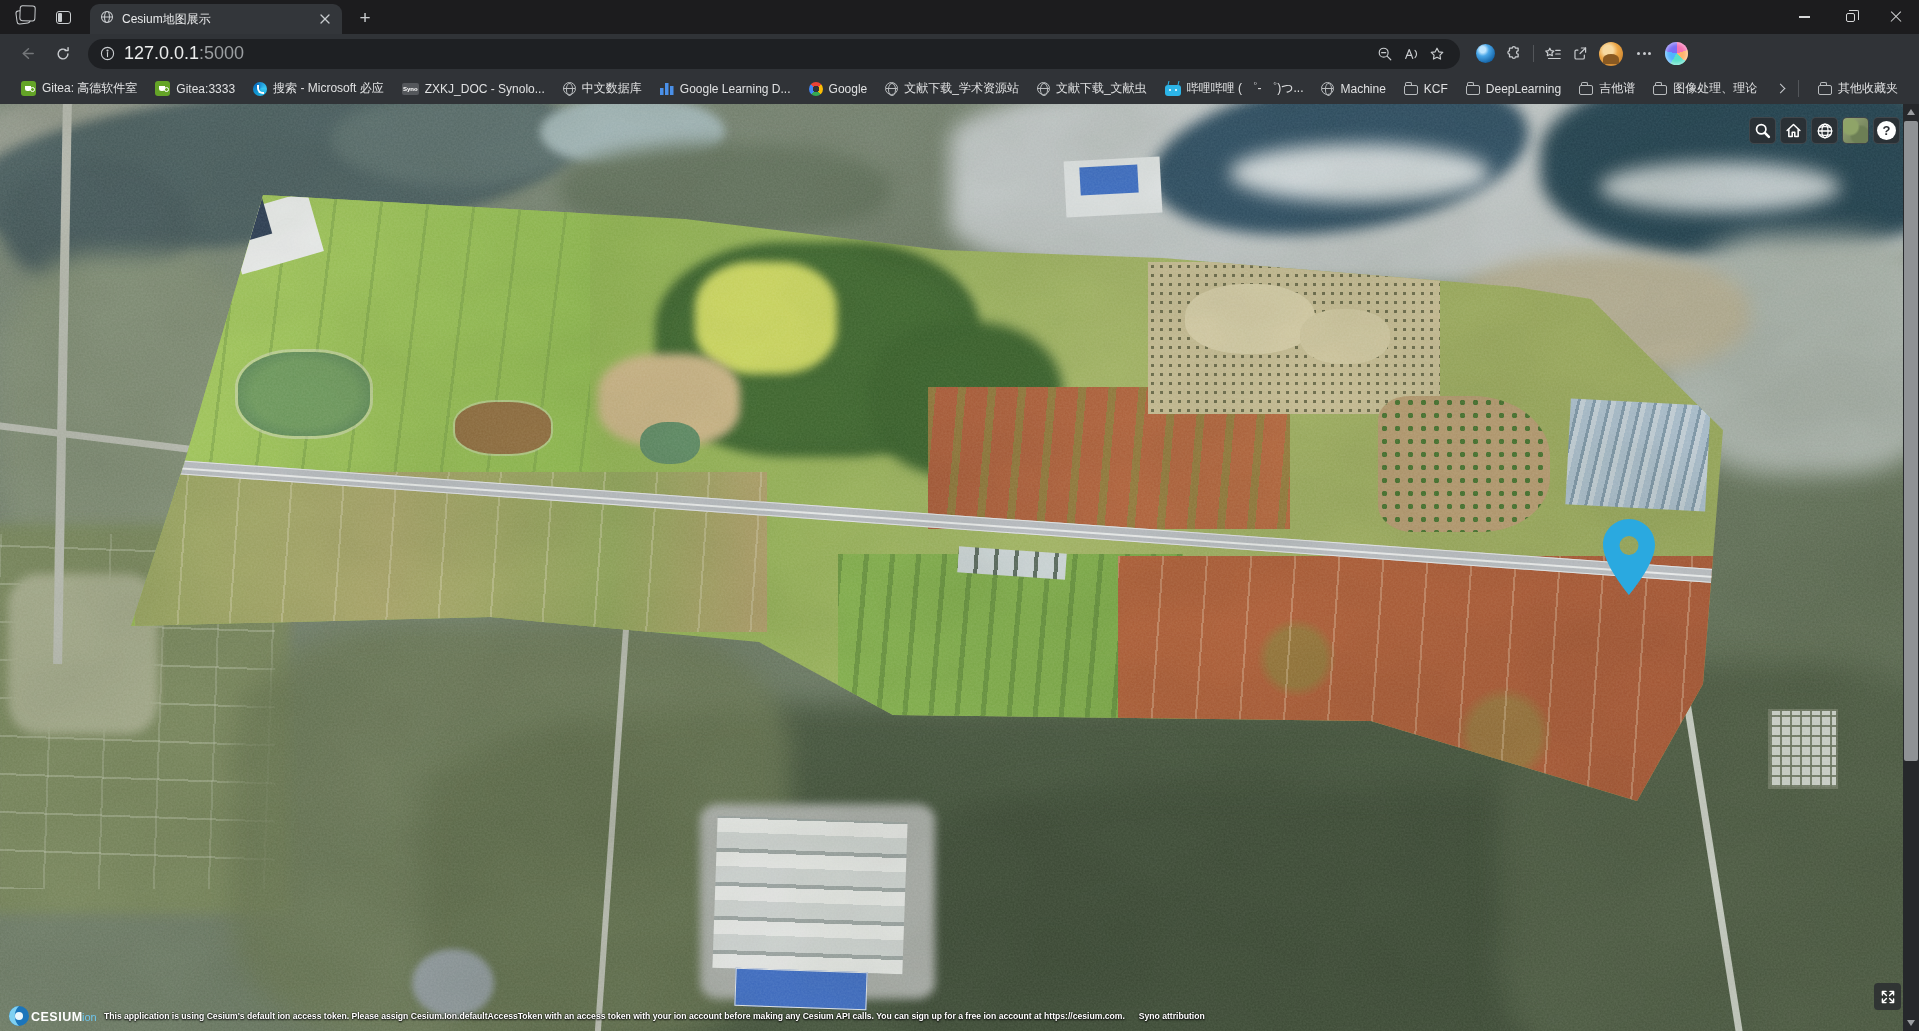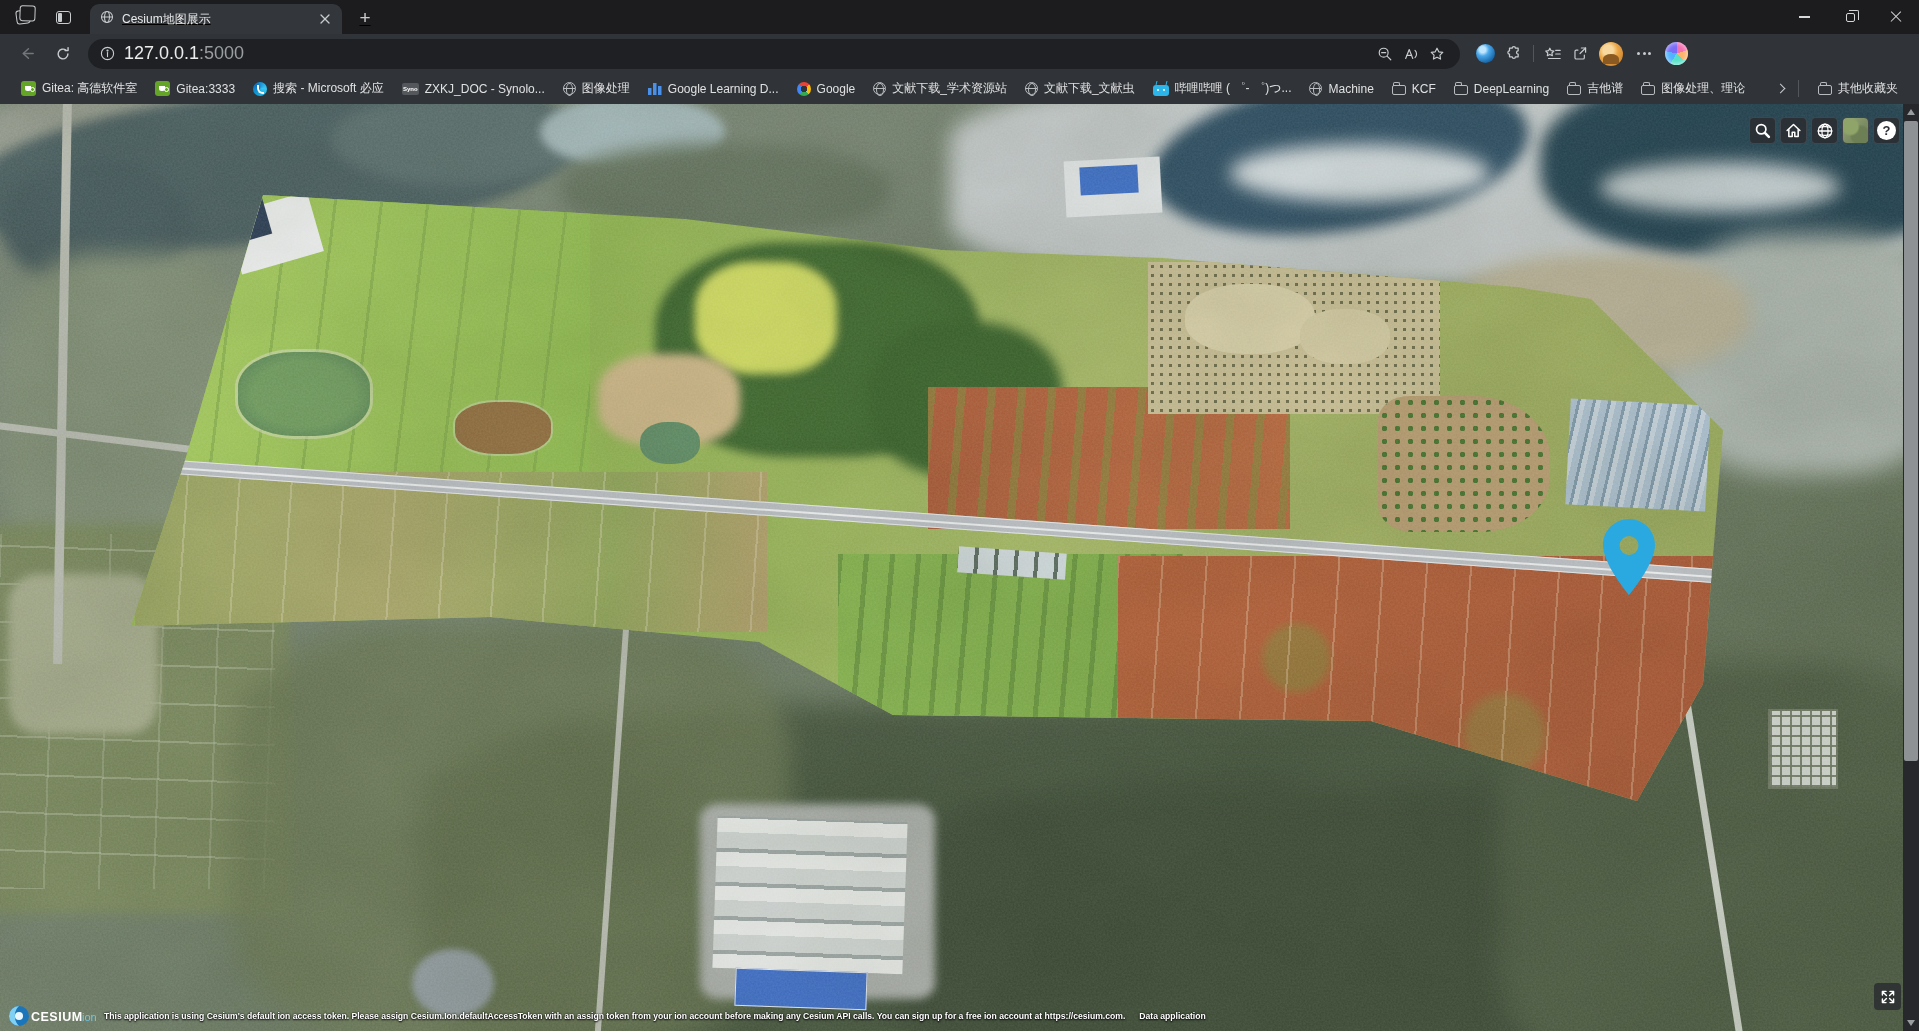--- a/index.html
+++ b/index.html
@@ -1,21 +1,21 @@
 <!DOCTYPE html>
 <html><head>
 <meta charset="utf-8">
 <style>
   * { box-sizing: border-box; margin: 0; padding: 0; }
   html,body { width:1919px; height:1031px; overflow:hidden; background:#1c1c1e;
     font-family:"Liberation Sans", sans-serif; }
   .browser { position:relative; width:1919px; height:1031px; display:flex; flex-direction:column; }
 
   
-  .titlebar { height:34px; background:#1c1c1e; display:flex; align-items:flex-end; position:relative;text-decoration:underline; }
+  .titlebar { height:34px; background:#1c1c1e; display:flex; align-items:flex-end; position:relative; }
   .tb-left { display:flex; align-items:center; height:34px; padding-left:10px; gap:14px; }
   .ic-btn { display:flex; align-items:center; justify-content:center; width:26px; height:26px; border-radius:5px; }
   .tab { margin-left:14px; width:252px; height:30px; background:#33363a; border-radius:9px 9px 0 0;
     display:flex; align-items:center; padding:0 8px 0 10px; gap:8px; }
   .tab-title { flex:1; color:#e9eaeb; font-size:12px; white-space:nowrap; overflow:hidden; }
   .tab-close { width:18px; height:18px; display:flex; align-items:center; justify-content:center; border-radius:4px; }
   .newtab { color:#c9cccf; font-size:19px; font-weight:300; margin:0 0 3px 10px; width:26px; height:26px;
     display:flex; align-items:center; justify-content:center; }
   .win-controls { position:absolute; right:0; top:0; height:34px; display:flex; }
   .win-btn { width:46px; height:34px; display:flex; align-items:center; justify-content:center; }
@@ -262,21 +262,21 @@
         <div class="bm-item">
       <span class="bm-ic bm-ic-bing"></span>
       <span class="bm-label">搜索 - Microsoft 必应</span>
     </div>
         <div class="bm-item">
       <span class="bm-ic bm-ic-synology">Syno</span>
       <span class="bm-label">ZXKJ_DOC - Synolo...</span>
     </div>
         <div class="bm-item">
       <span class="bm-ic bm-ic-globe"></span>
-      <span class="bm-label">图像处理</span>
+      <span class="bm-label">中文数据库</span>
     </div>
         <div class="bm-item">
       <span class="bm-ic bm-ic-chart"></span>
       <span class="bm-label">Google Learning D...</span>
     </div>
         <div class="bm-item">
       <span class="bm-ic bm-ic-google"></span>
       <span class="bm-label">Google</span>
     </div>
         <div class="bm-item">
@@ -436,22 +436,22 @@
     </div>
 
     <div class="credit">
       <svg width="88" height="24" viewBox="0 0 88 24">
         <circle cx="11" cy="12" r="10" fill="#1b75bb"></circle>
         <path d="M11 2 a10 10 0 0 0 0 20 a13 13 0 0 1 -4 -9 a13 13 0 0 1 4 -11 z" fill="#7fd0f2"></path>
         <circle cx="11" cy="12" r="4" fill="#e8f6fd"></circle>
         <text x="23" y="17" font-family="Liberation Sans, sans-serif" font-size="12.5" font-weight="bold" fill="#ffffff" letter-spacing="0.5">CESIUM</text>
         <text x="74" y="17" font-family="Liberation Sans, sans-serif" font-size="11" fill="#6ec6f0">ion</text>
       </svg>
-      <span class="credit-text">This application is using Cesium's default ion access token. Please assign Cesium.Ion.defaultAccessToken with an assign token from your ion account before making any Cesium API calls. You can sign up for a free ion account at https://cesium.com.</span>
-      <span class="credit-attr">Data application</span>
+      <span class="credit-text">This application is using Cesium's default ion access token. Please assign Cesium.Ion.defaultAccessToken with an access token with your ion account before making any Cesium API calls. You can sign up for a free ion account at https://cesium.com.</span>
+      <span class="credit-attr">Syno attribution</span>
     </div>
 
     <div class="fs-btn">
       <svg class="white" width="16" height="16" viewBox="0 0 20 20" style="stroke-width:1.8">
         <path d="M8 8 L3 3 M3 3 h4.5 M3 3 v4.5"></path>
           <path d="M12 8 L17 3 M17 3 h-4.5 M17 3 v4.5"></path>
         <path d="M8 12 L3 17 M3 17 h4.5 M3 17 v-4.5"></path>
           <path d="M12 12 L17 17 M17 17 h-4.5 M17 17 v-4.5"></path>
       </svg>
     </div>

